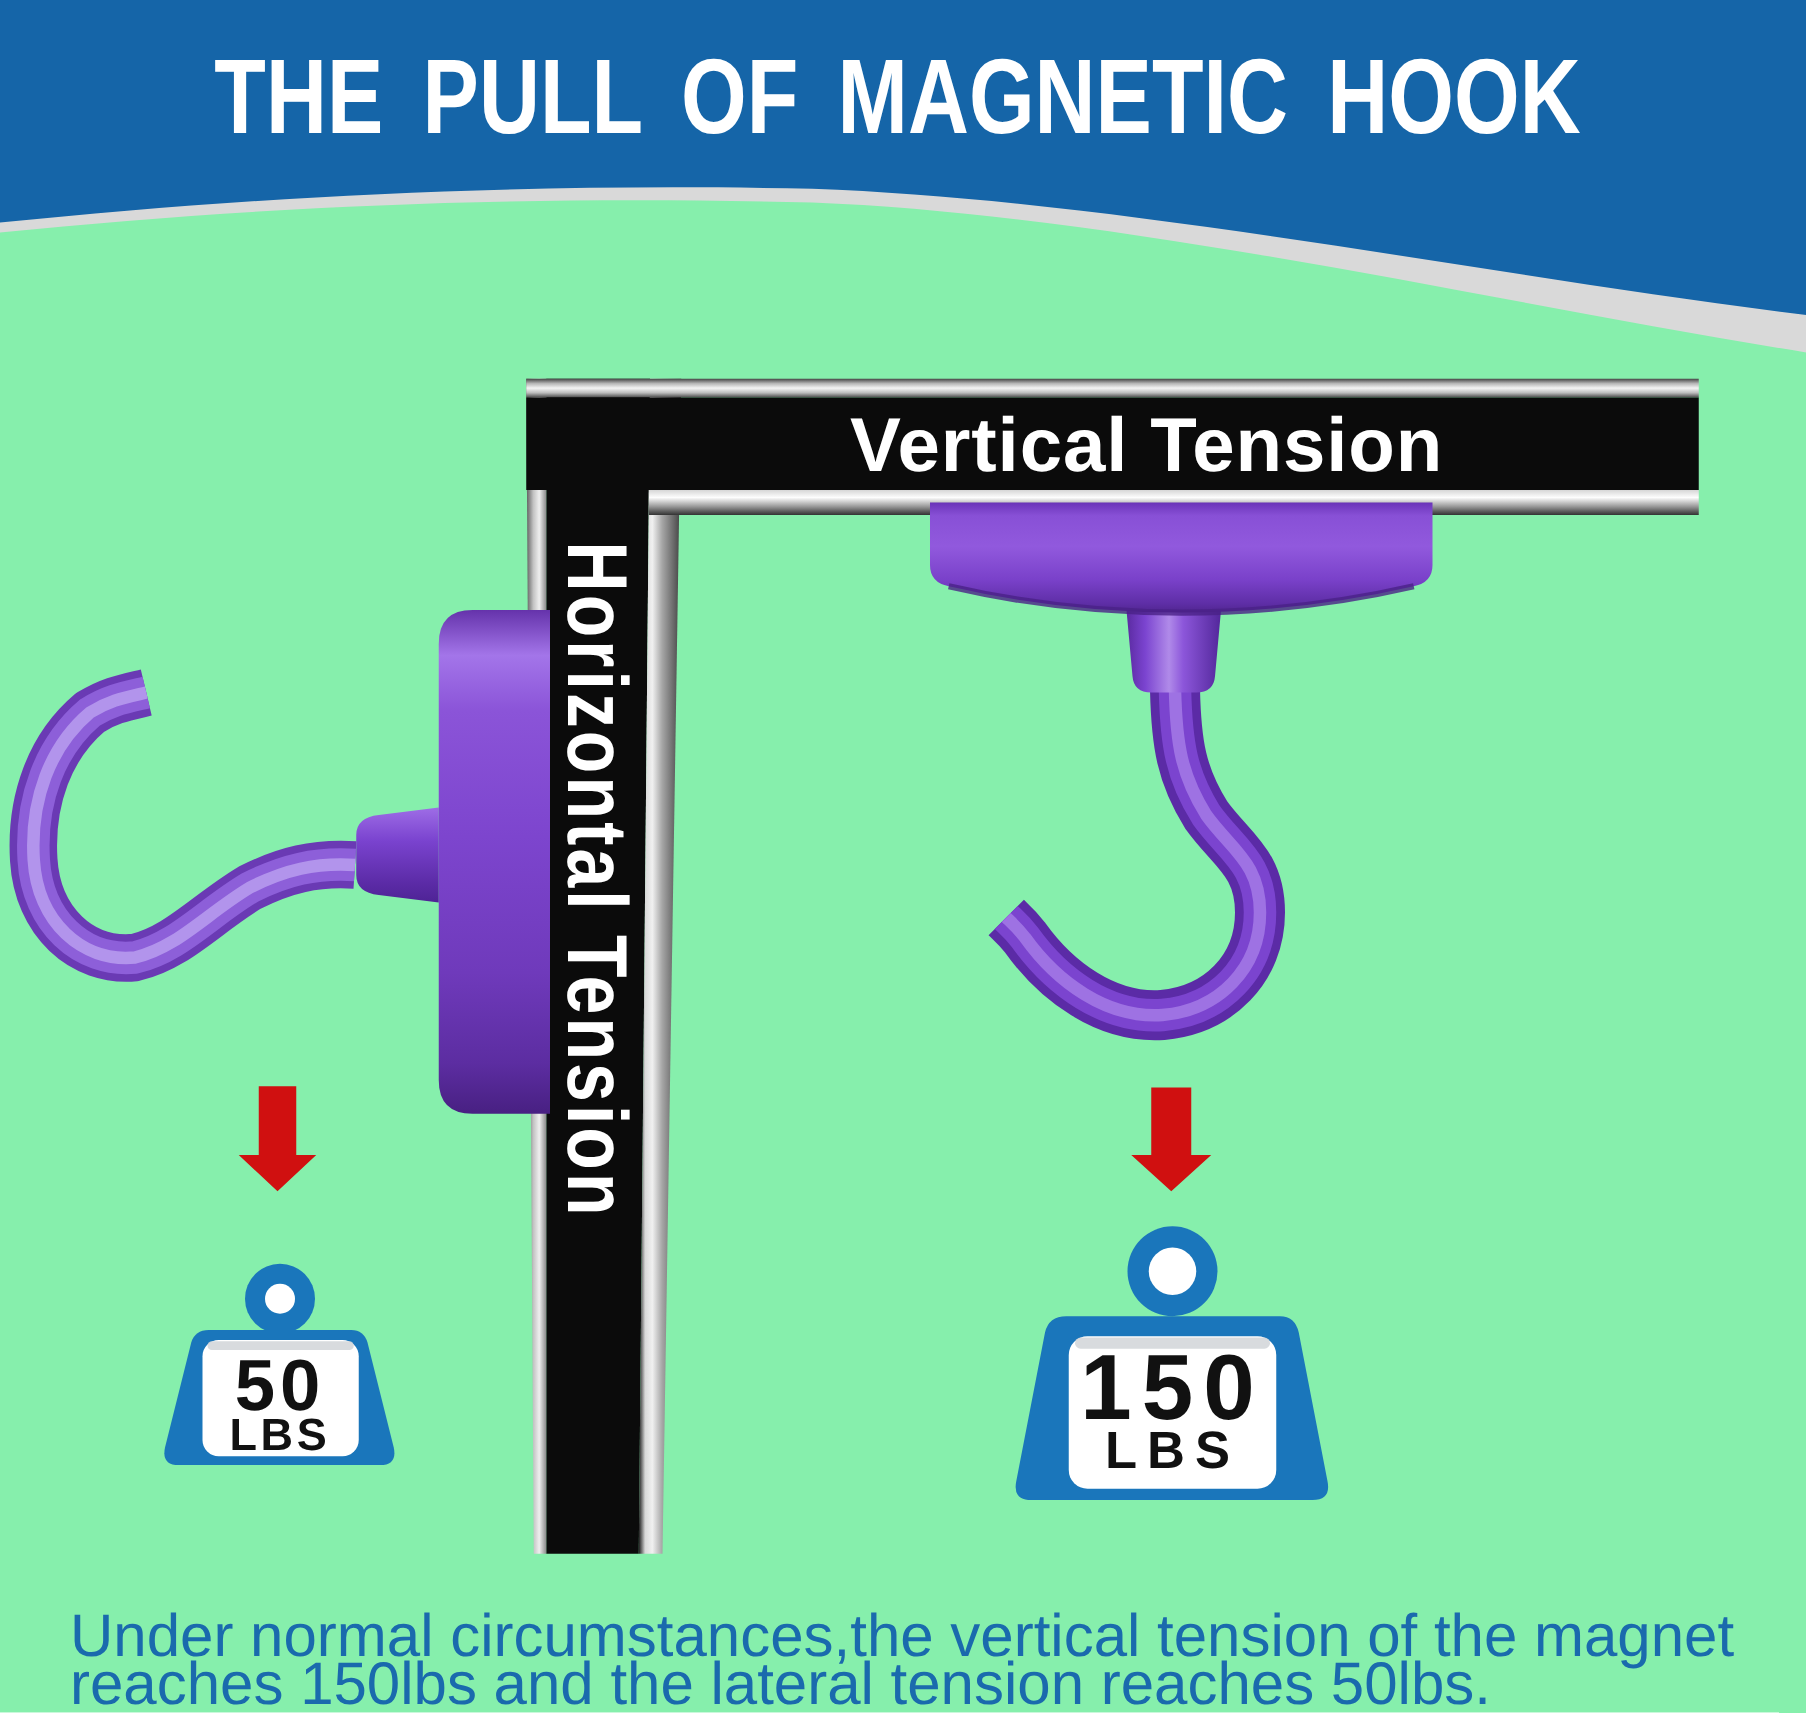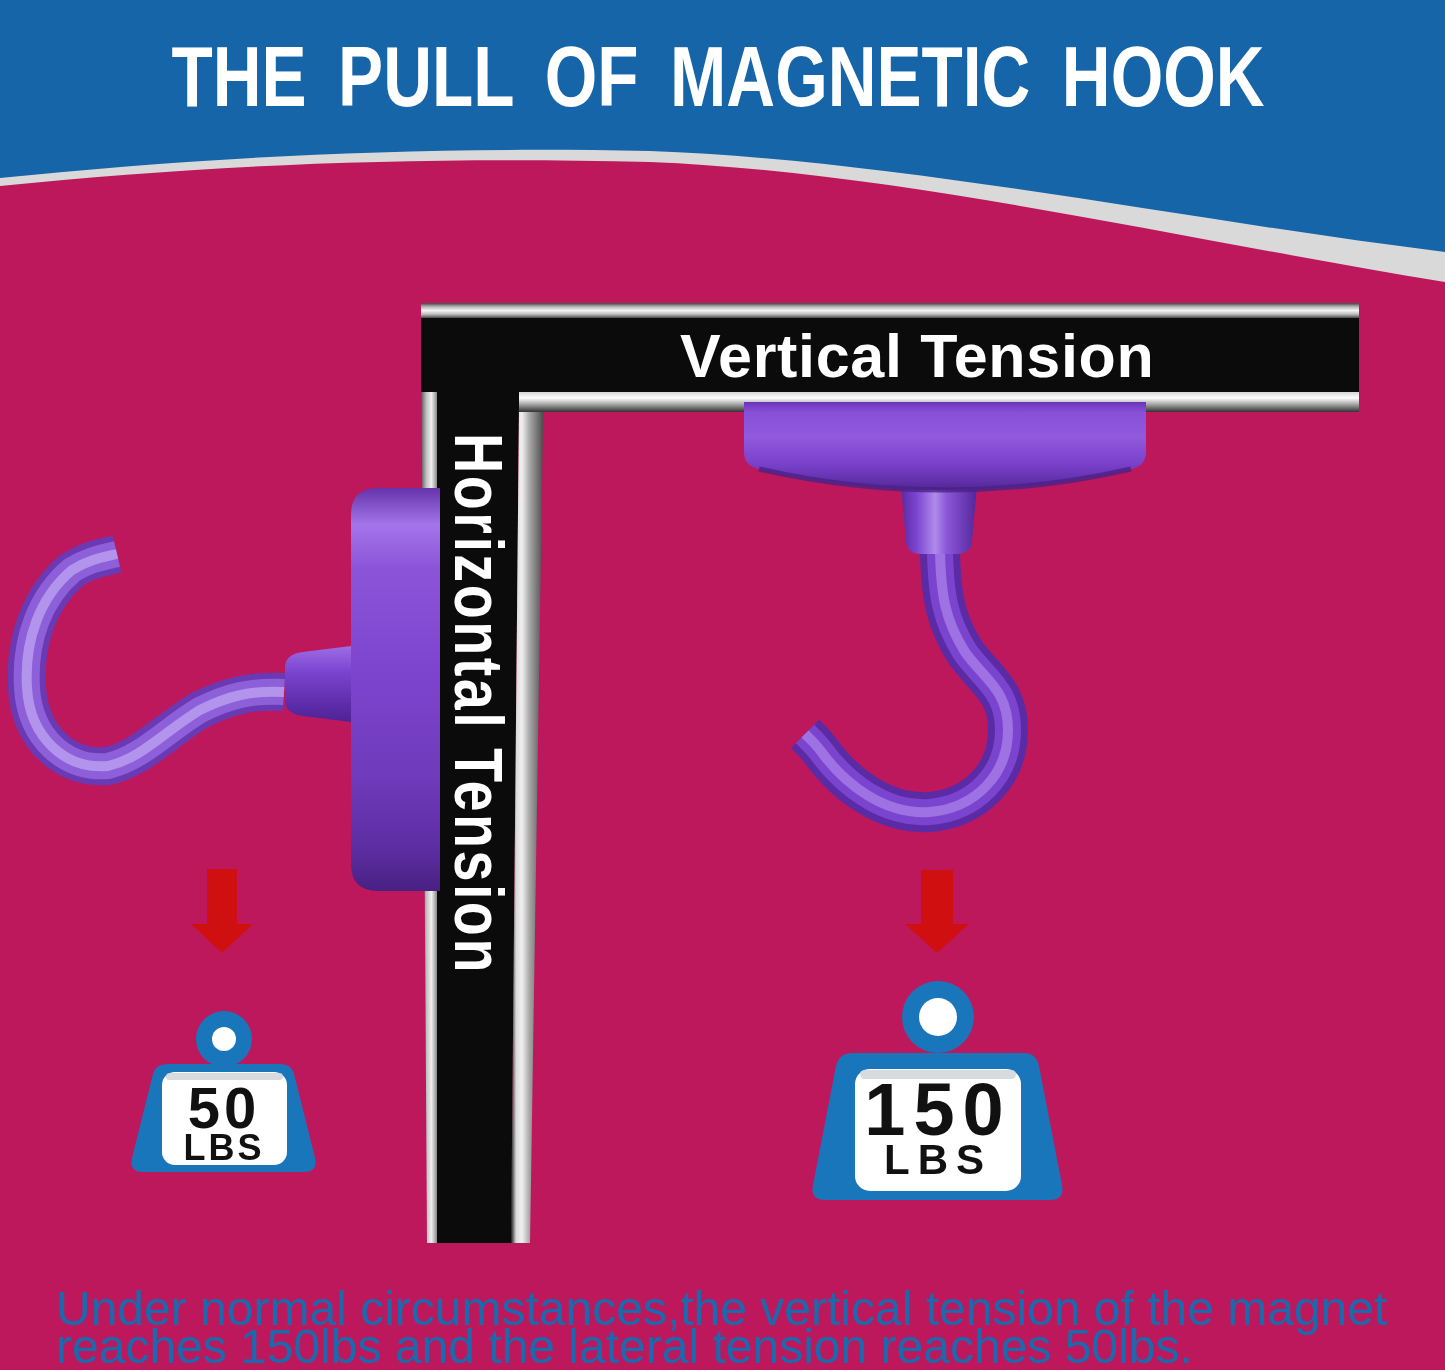--- a/index.html
+++ b/index.html
@@ -1,16 +1,16 @@
 <!DOCTYPE html>
 <html><head>
 <meta charset="utf-8">
 <style>
   html,body{margin:0;padding:0;background:#fff;}
-  #stage{position:relative;width:1445px;height:1370px;overflow:hidden;background:#be185d;
+  #stage{position:relative;width:1445px;height:1370px;overflow:hidden;background:#86efac;
          font-family:"Liberation Sans", sans-serif;}
   svg{position:absolute;left:0;top:0;}
 </style>
 </head>
 <body>
 <div id="stage">
 <svg width="1445" height="1370" viewBox="0 0 1445 1370">
   <defs>
     <linearGradient id="silvH" x1="0" y1="0" x2="0" y2="1">
       <stop offset="0" stop-color="#454545"></stop>

